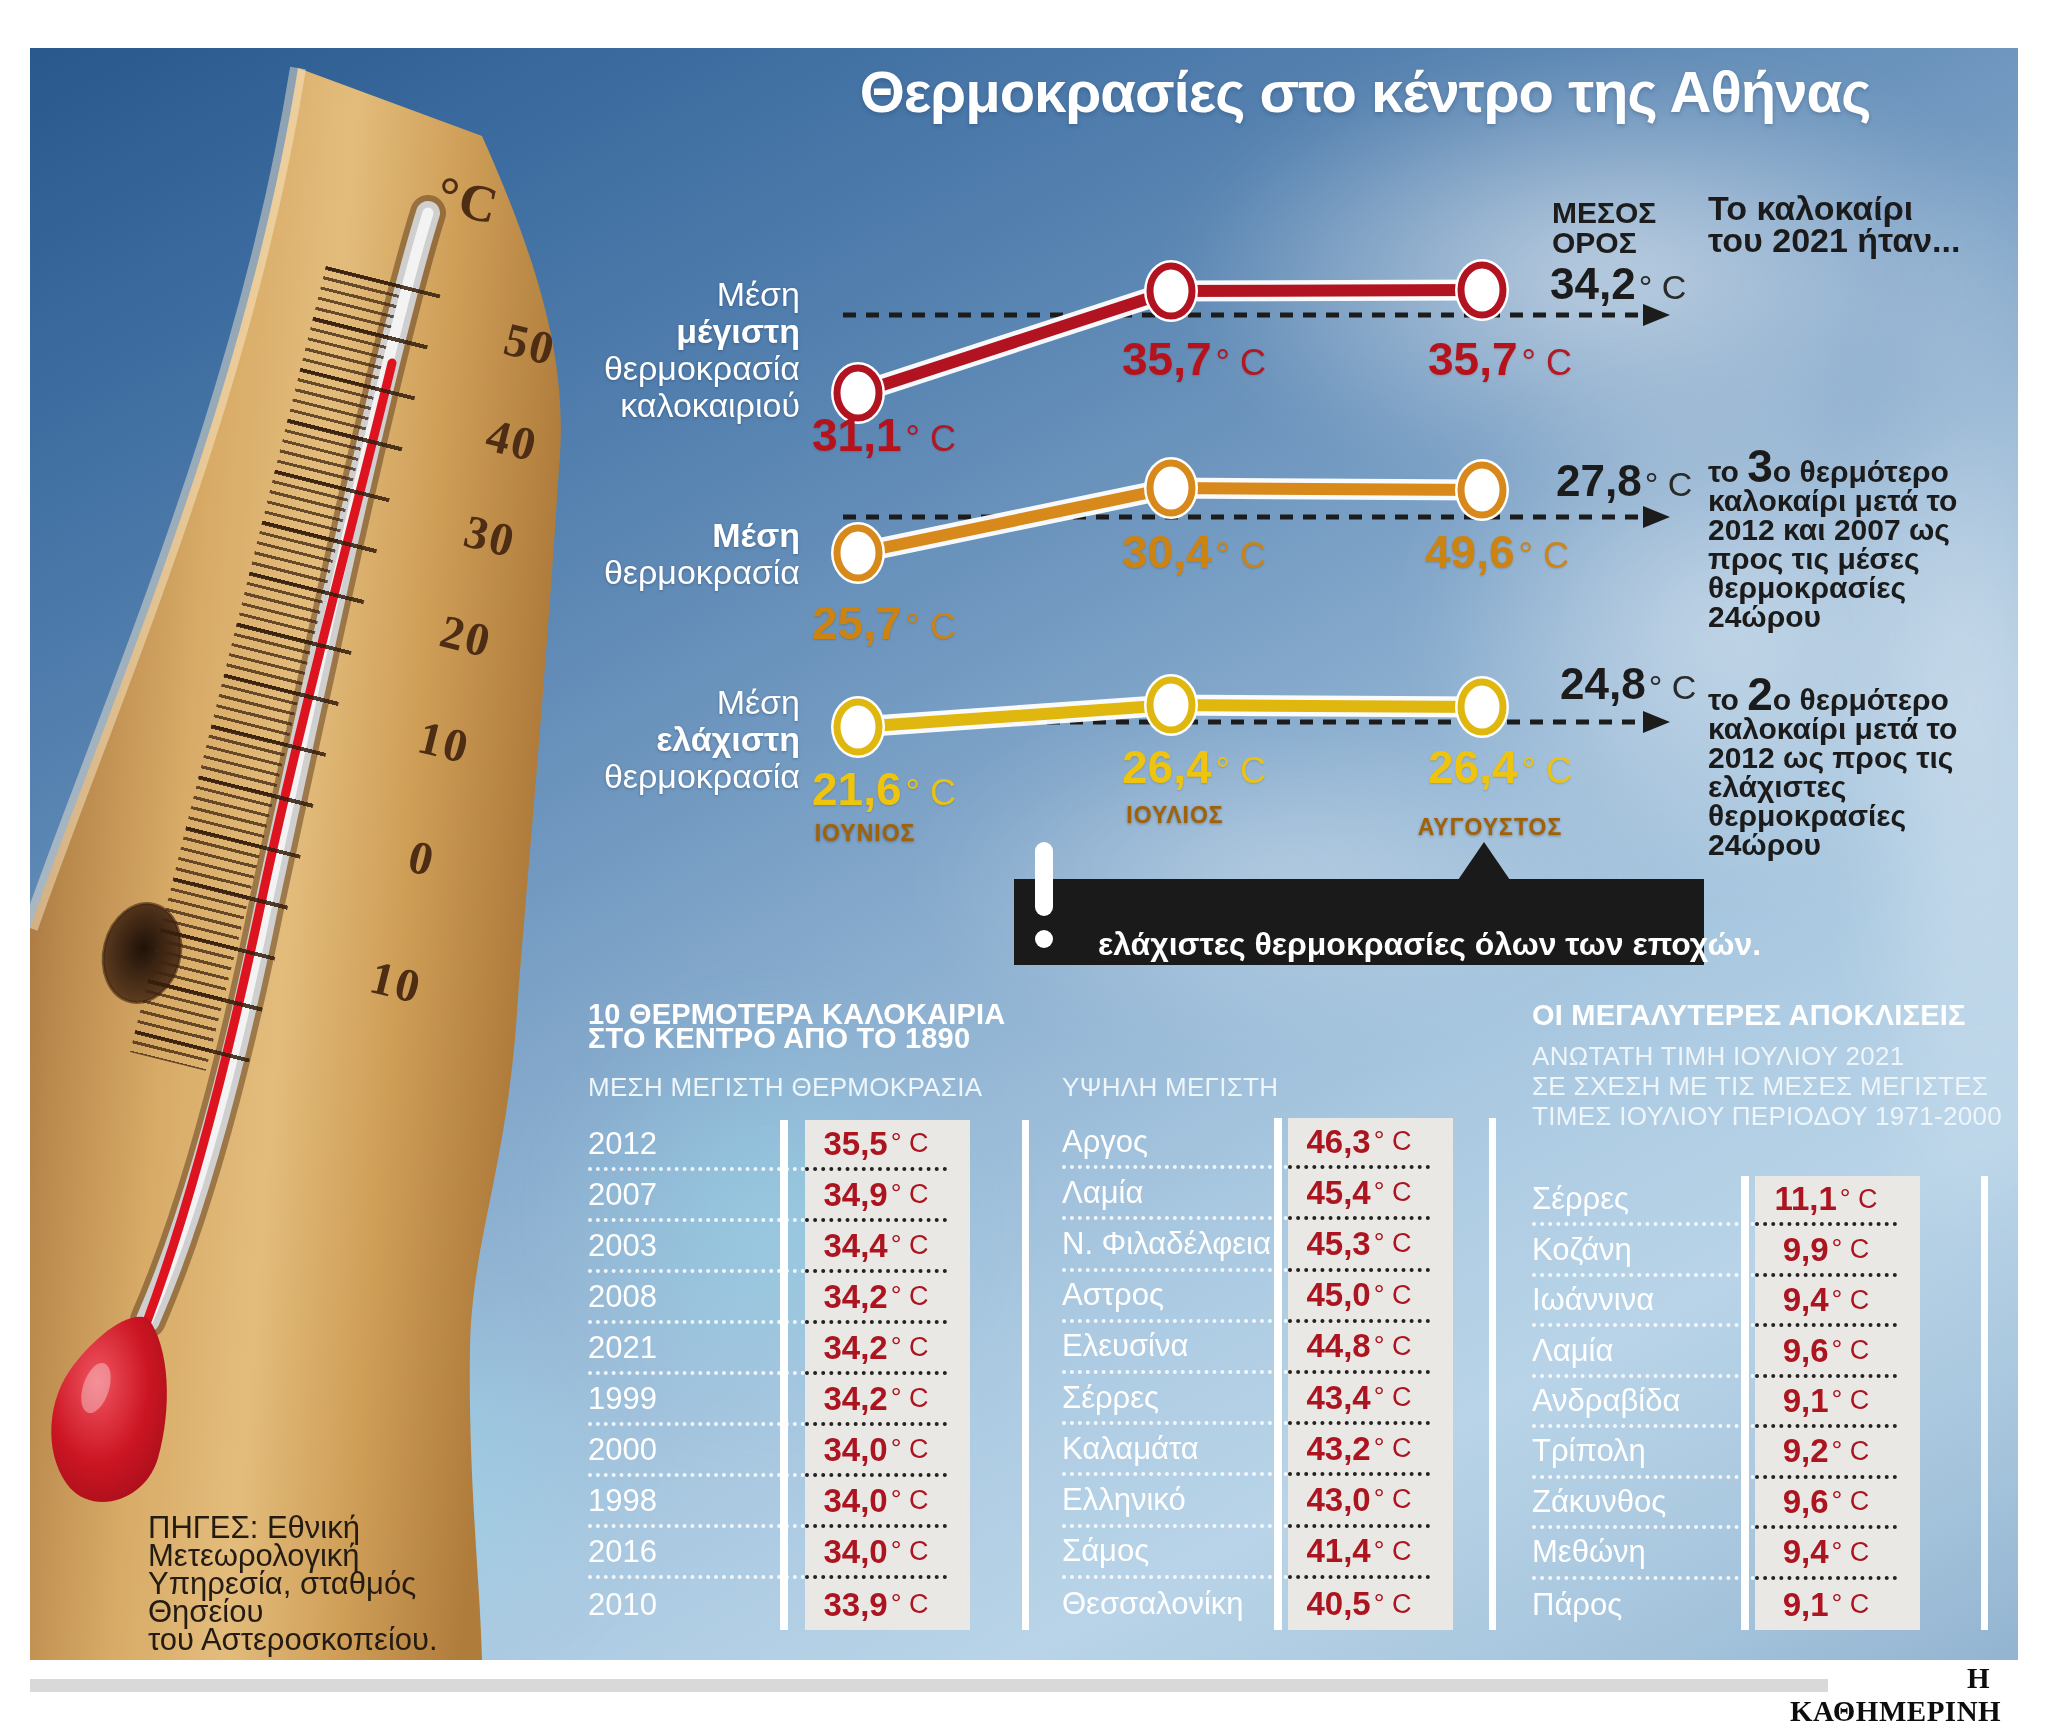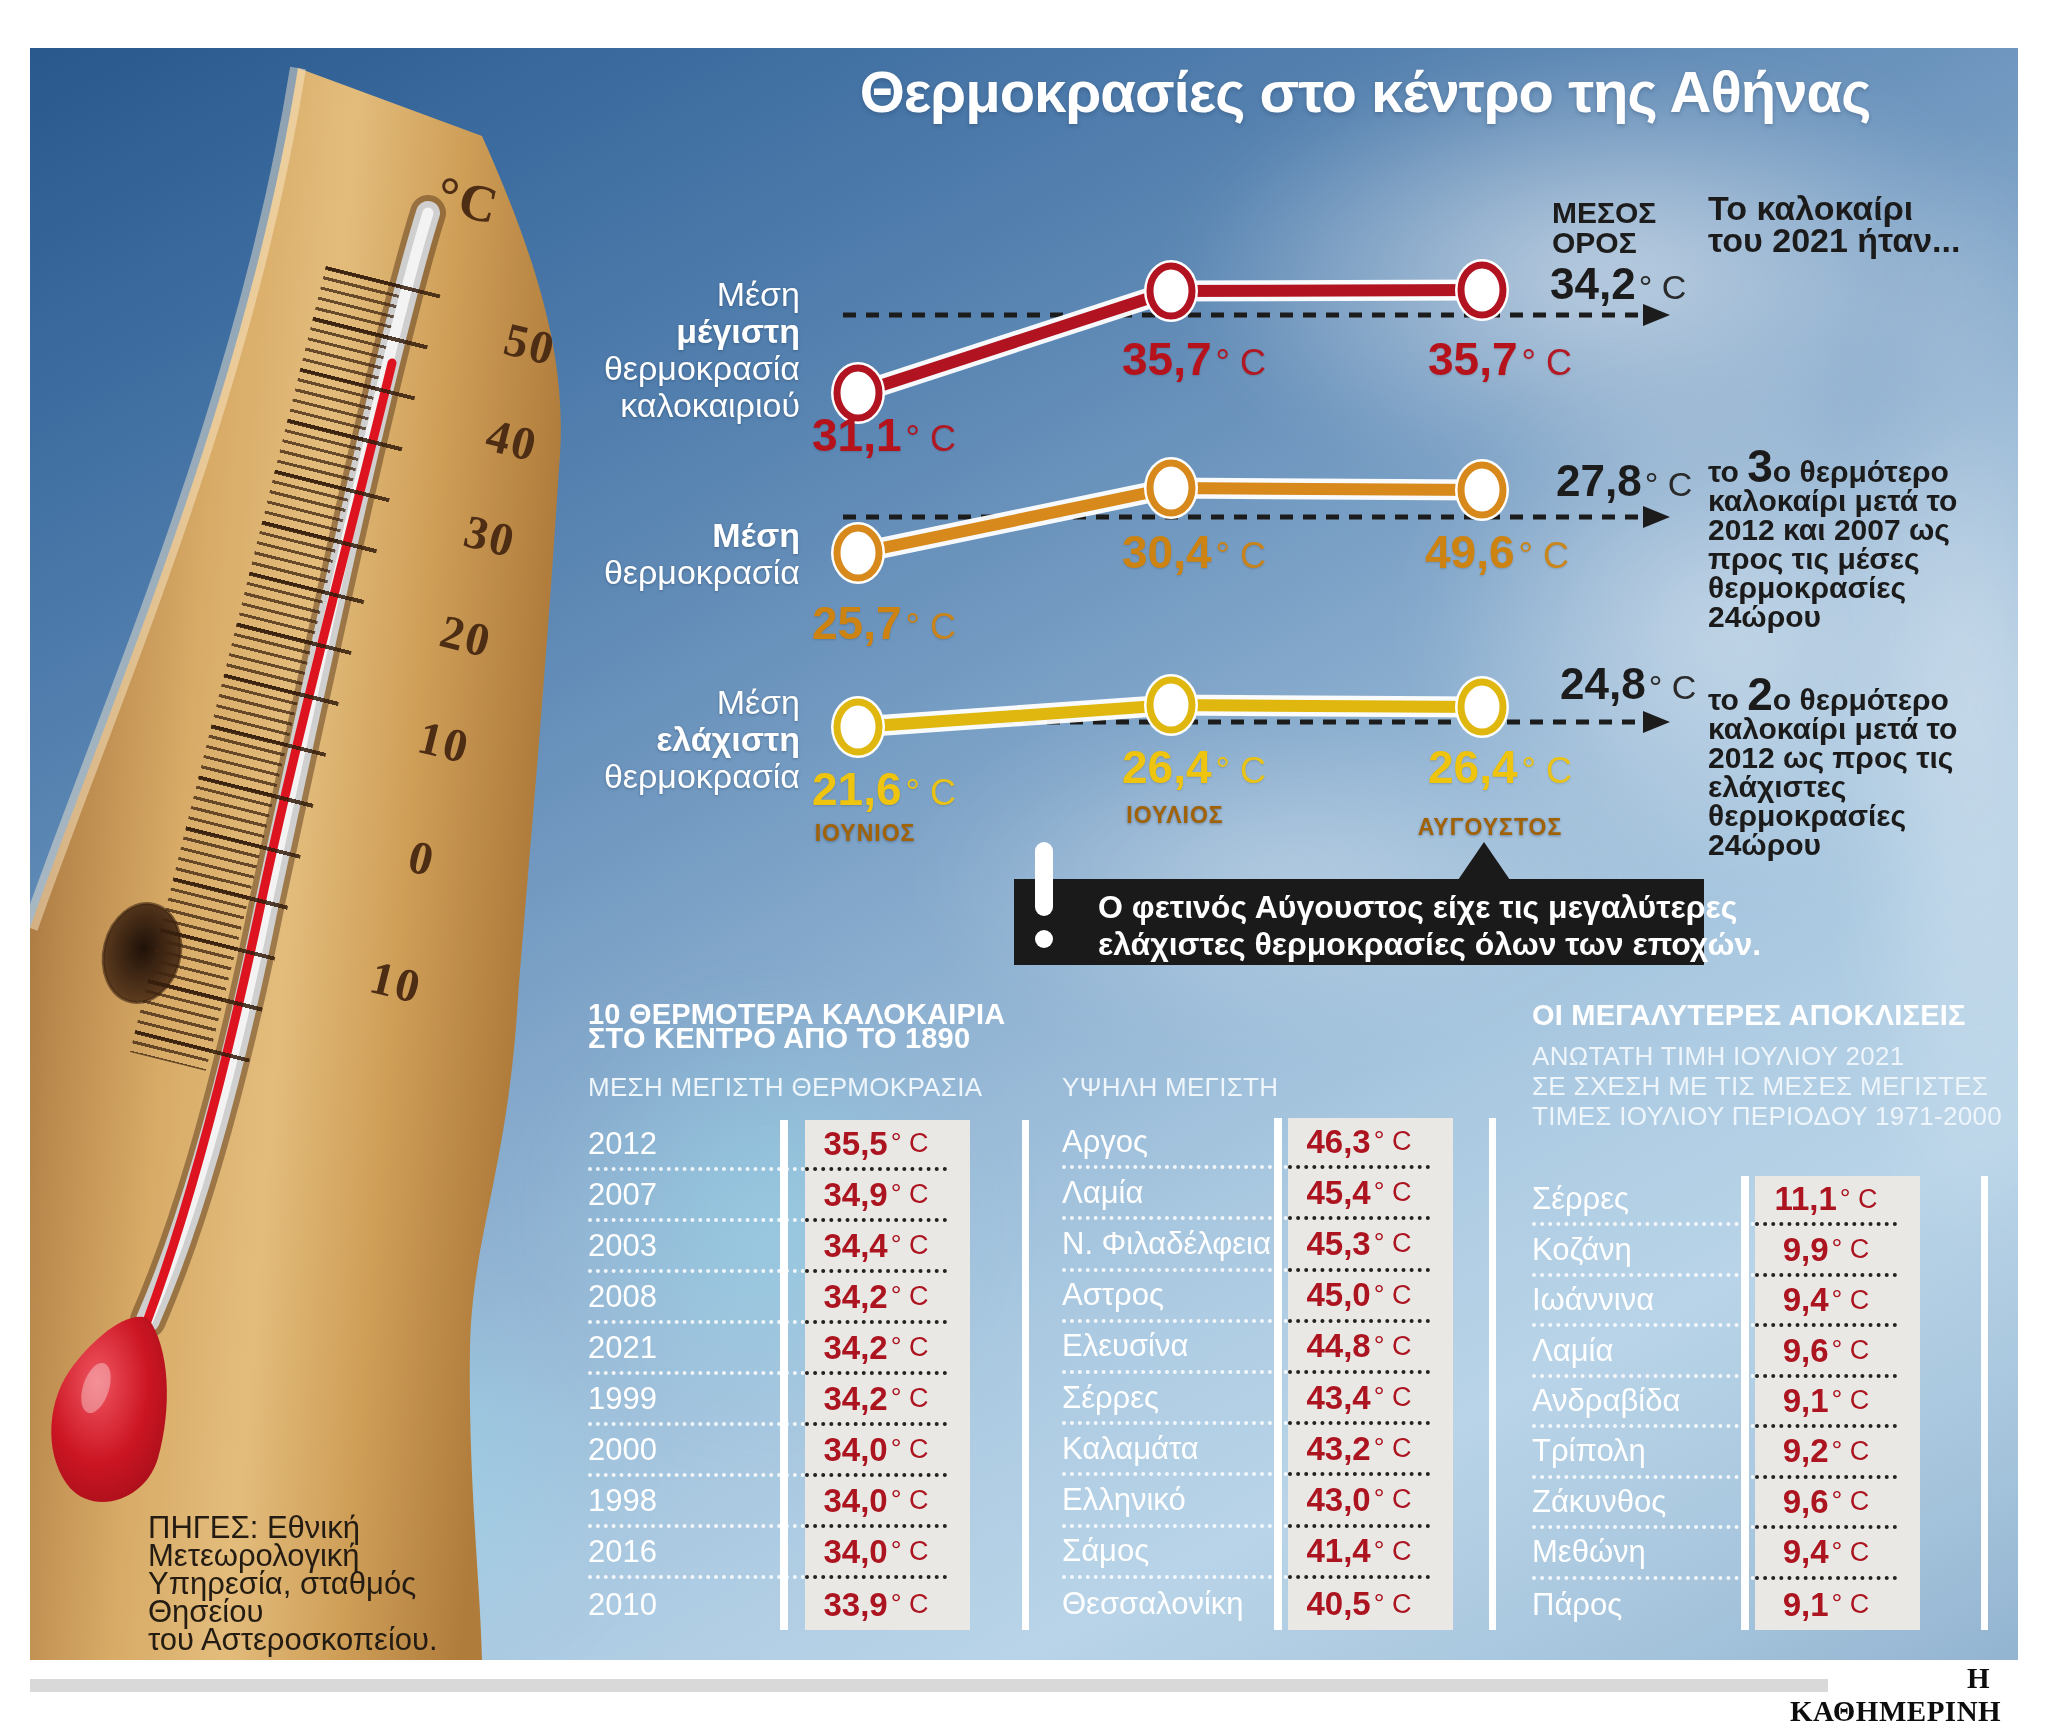--- a/index.html
+++ b/index.html
@@ -236,21 +236,20 @@
   <div class="month" id="m1">ΙΟΥΛΙΟΣ</div>
   <div class="month" id="m2">ΑΥΓΟΥΣΤΟΣ</div>
 
   <div id="avgLabel">ΜΕΣΟΣ ΟΡΟΣ</div>
   <div class="avg" id="a0"><b>34,2</b><span class="u">° C</span></div>
   <div class="avg" id="a1"><b>27,8</b><span class="u">° C</span></div>
   <div class="avg" id="a2"><b>24,8</b><span class="u">° C</span></div>
 
   <div id="calloutTri"></div>
   <div id="callout">
-    <div class="line" id="calloutL1">Ο φετινός Αύγουστος είχε τις μεγαλύτερες</div>
     <div class="line" id="calloutL2">ελάχιστες θερμοκρασίες όλων των εποχών.</div>
   </div>
   <div id="exBar"></div>
   <div id="exDot"></div>
 
   <div id="sideIntro">Το καλοκαίρι του 2021 ήταν...</div>
   <div class="note" id="note1">
     <span>το </span><b class="bignum">3</b><span>ο θερμότερο καλοκαίρι μετά το 2012 και 2007 ως προς τις μέσες θερμοκρασίες 24ώρου</span>
   </div>
   <div class="note" id="note2">

